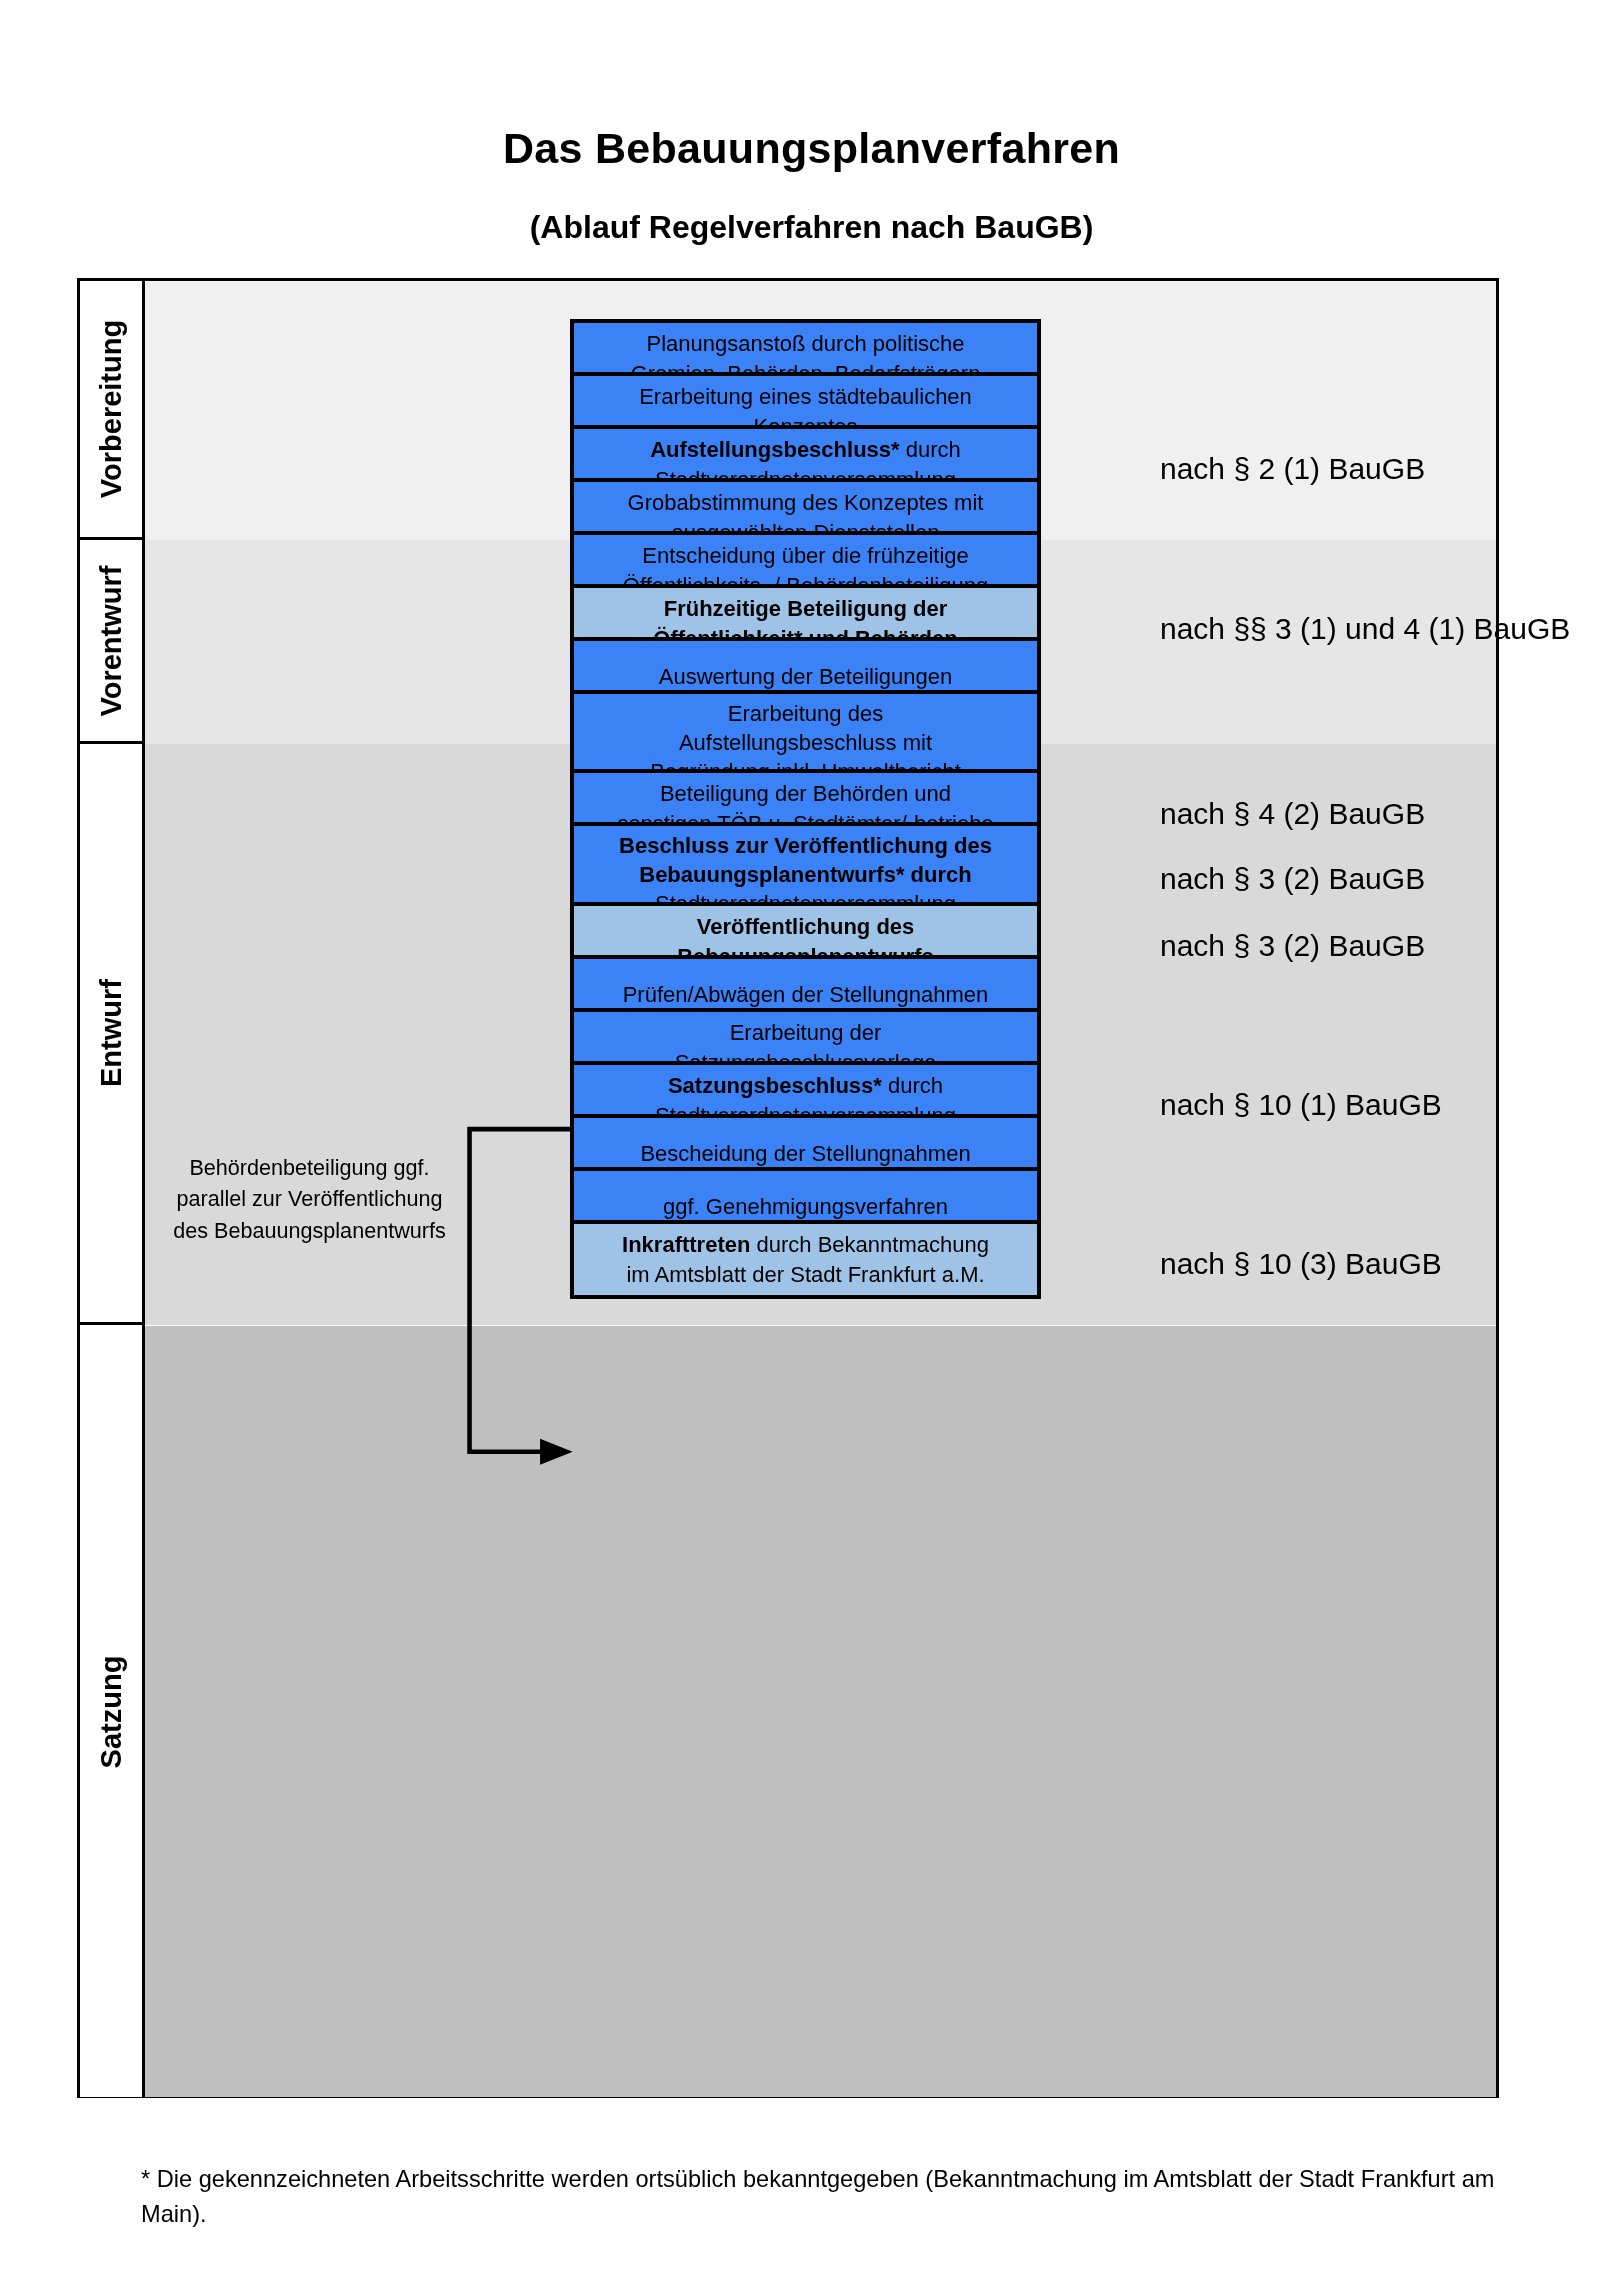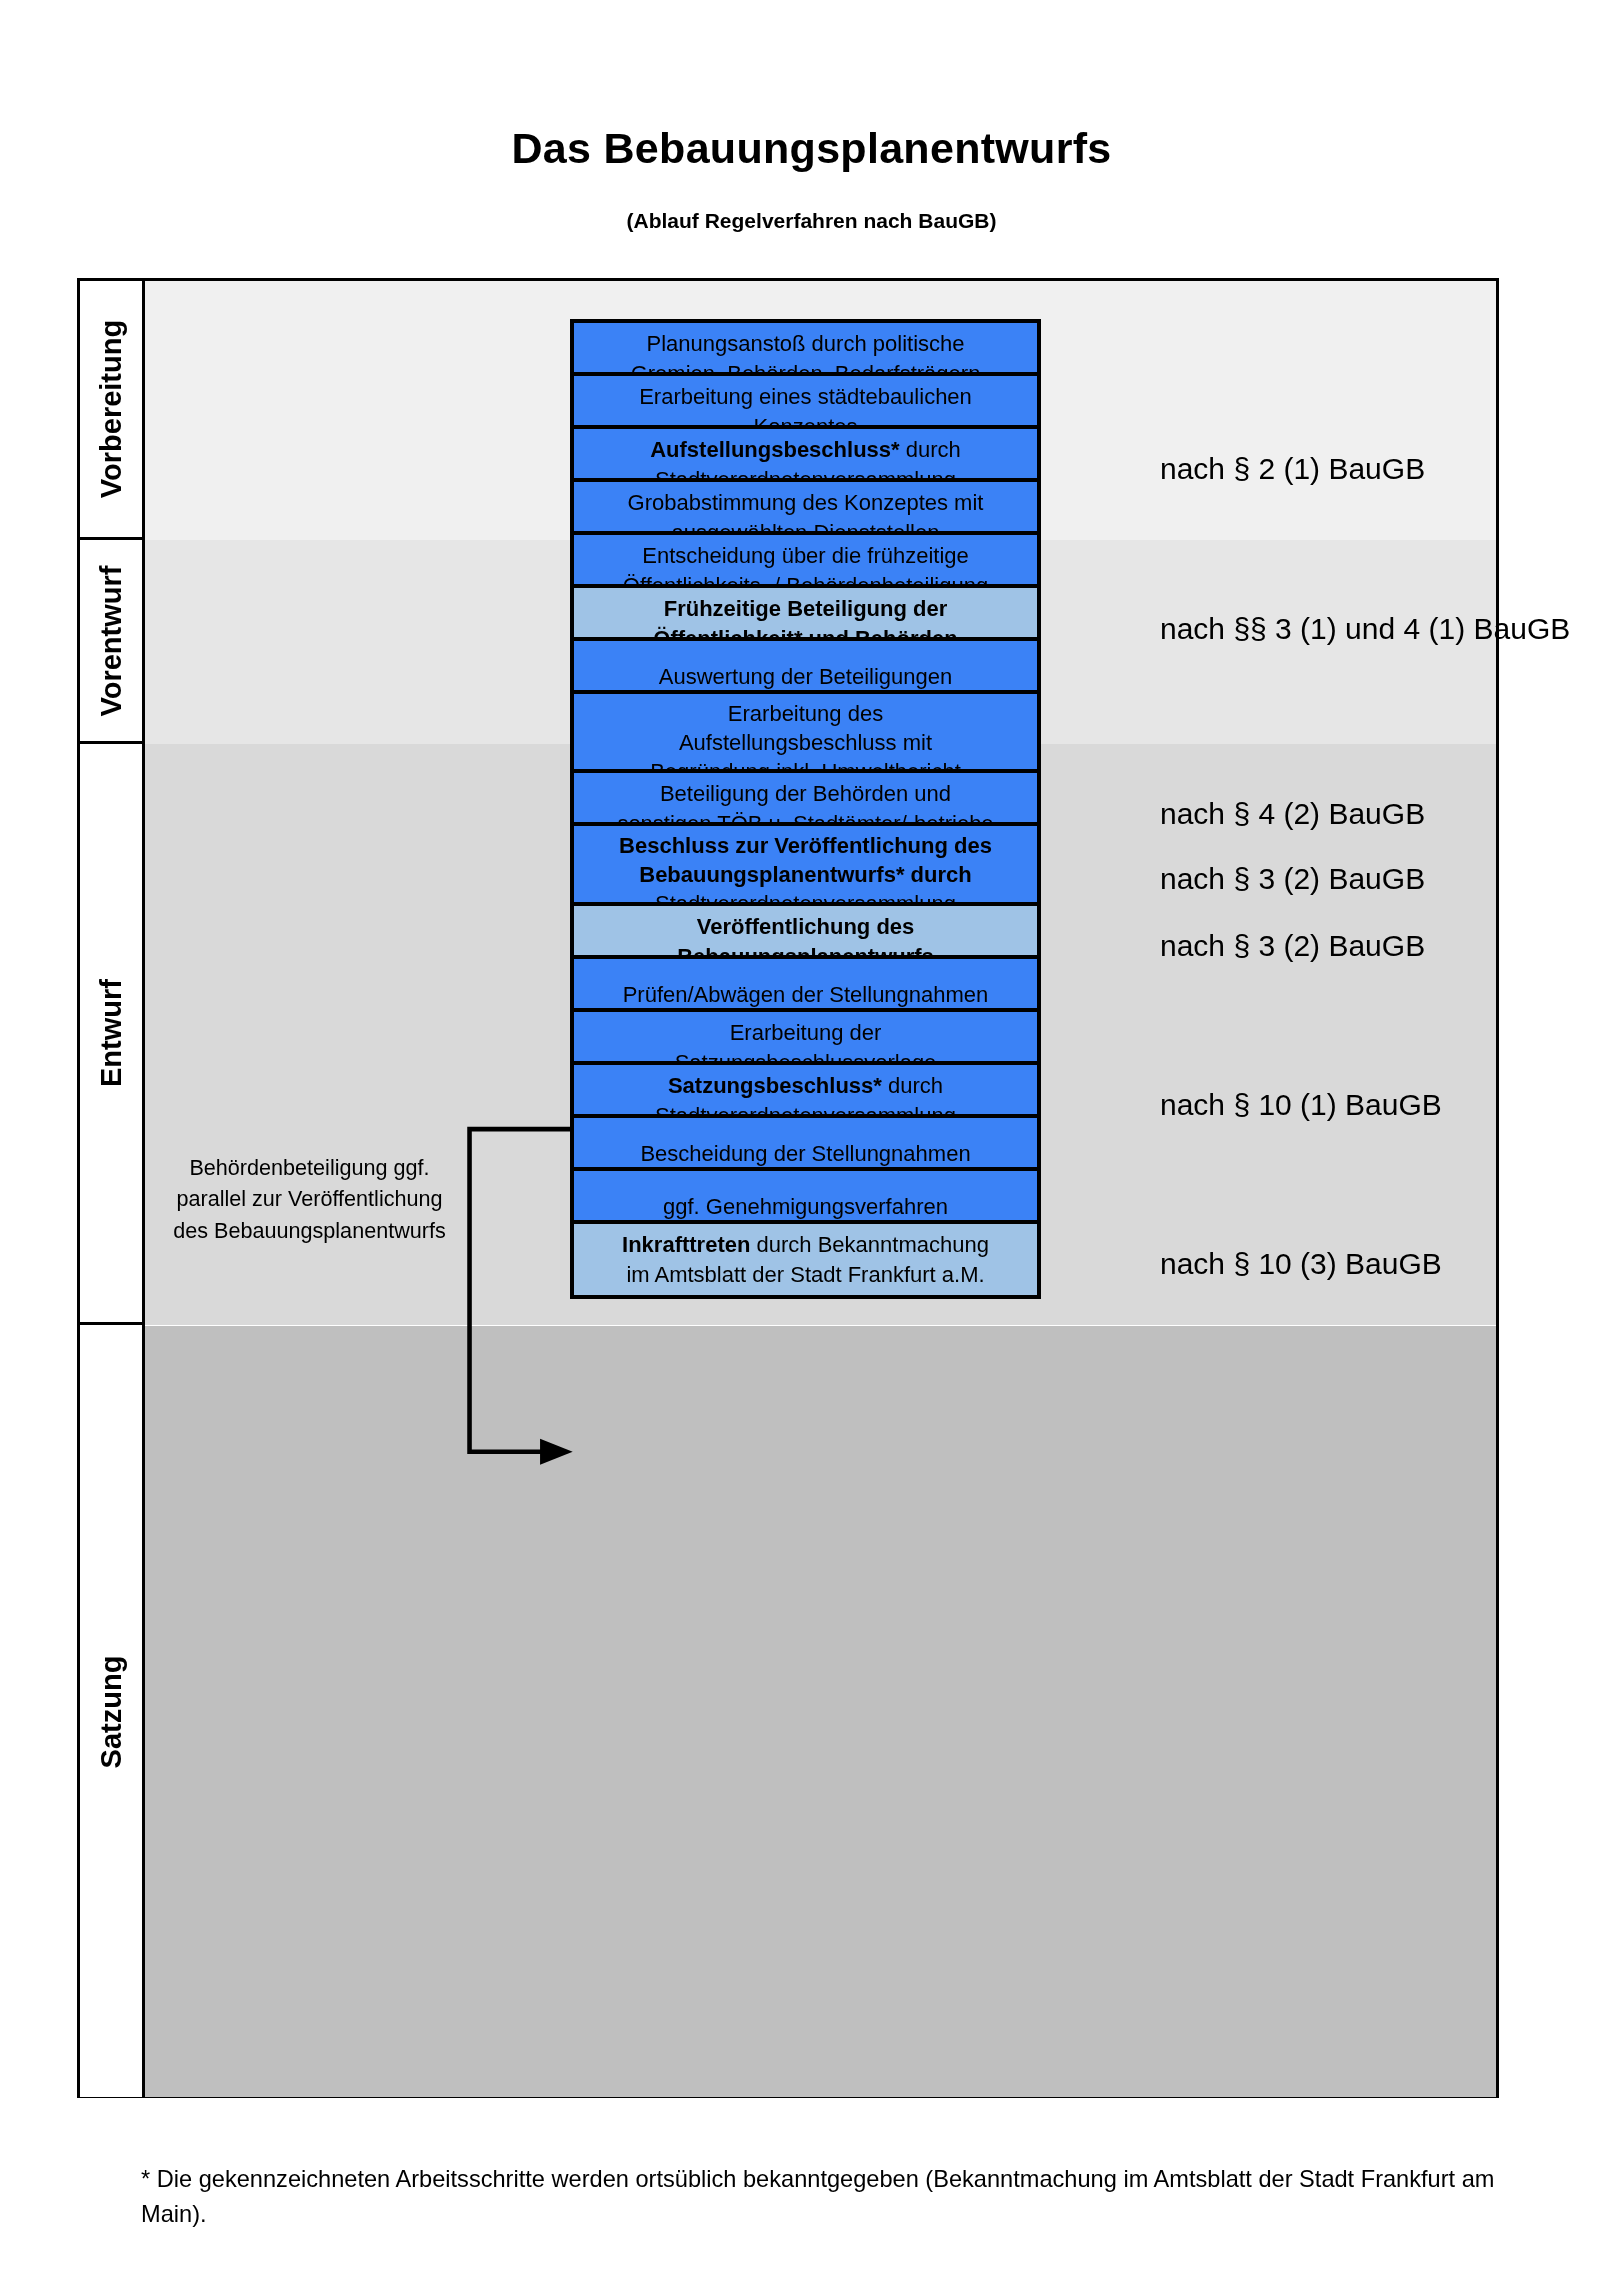--- a/index.html
+++ b/index.html
@@ -14,21 +14,21 @@
 
   
   #doc-title{
     position:absolute;left:0;top:124px;width:1623px;
     text-align:center;
     font-size:43px;font-weight:bold;letter-spacing:0.3px;
   }
   #doc-subtitle{
     position:absolute;left:0;top:209px;width:1623px;
     text-align:center;
-    font-size:21px;font-weight:bold;
+    font-size:32px;font-weight:bold;
   }
 
   
   #frame{
     position:absolute;
     left:77px;top:278px;
     width:1422px;height:1820px;
     border:3.9px solid #000;
     box-sizing:border-box;
   }
@@ -121,21 +121,21 @@
     left:141px;top:2134px;
     width:1368px;
     font-size:23.6px;
     line-height:1.5;
     margin-top:28px;
   }
 </style>
 </head>
 <body>
 
-<div id="doc-title">Das Bebauungsplanentwurfs</div>
+<div id="doc-title">Das Bebauungsplanverfahren</div>
 <div id="doc-subtitle">(Ablauf Regelverfahren nach BauGB)</div>
 
 <div id="frame">
 
   <div class="band" style="top:0;height:259px;background:#f0f0f0"></div>
   <div class="band" style="top:259px;height:204px;background:#e6e6e6"></div>
   <div class="band" style="top:463px;height:581px;background:#d9d9d9"></div>
   <div class="band" style="top:1045px;height:771px;background:#bfbfbf"></div>
 
   <div id="phase-col">

